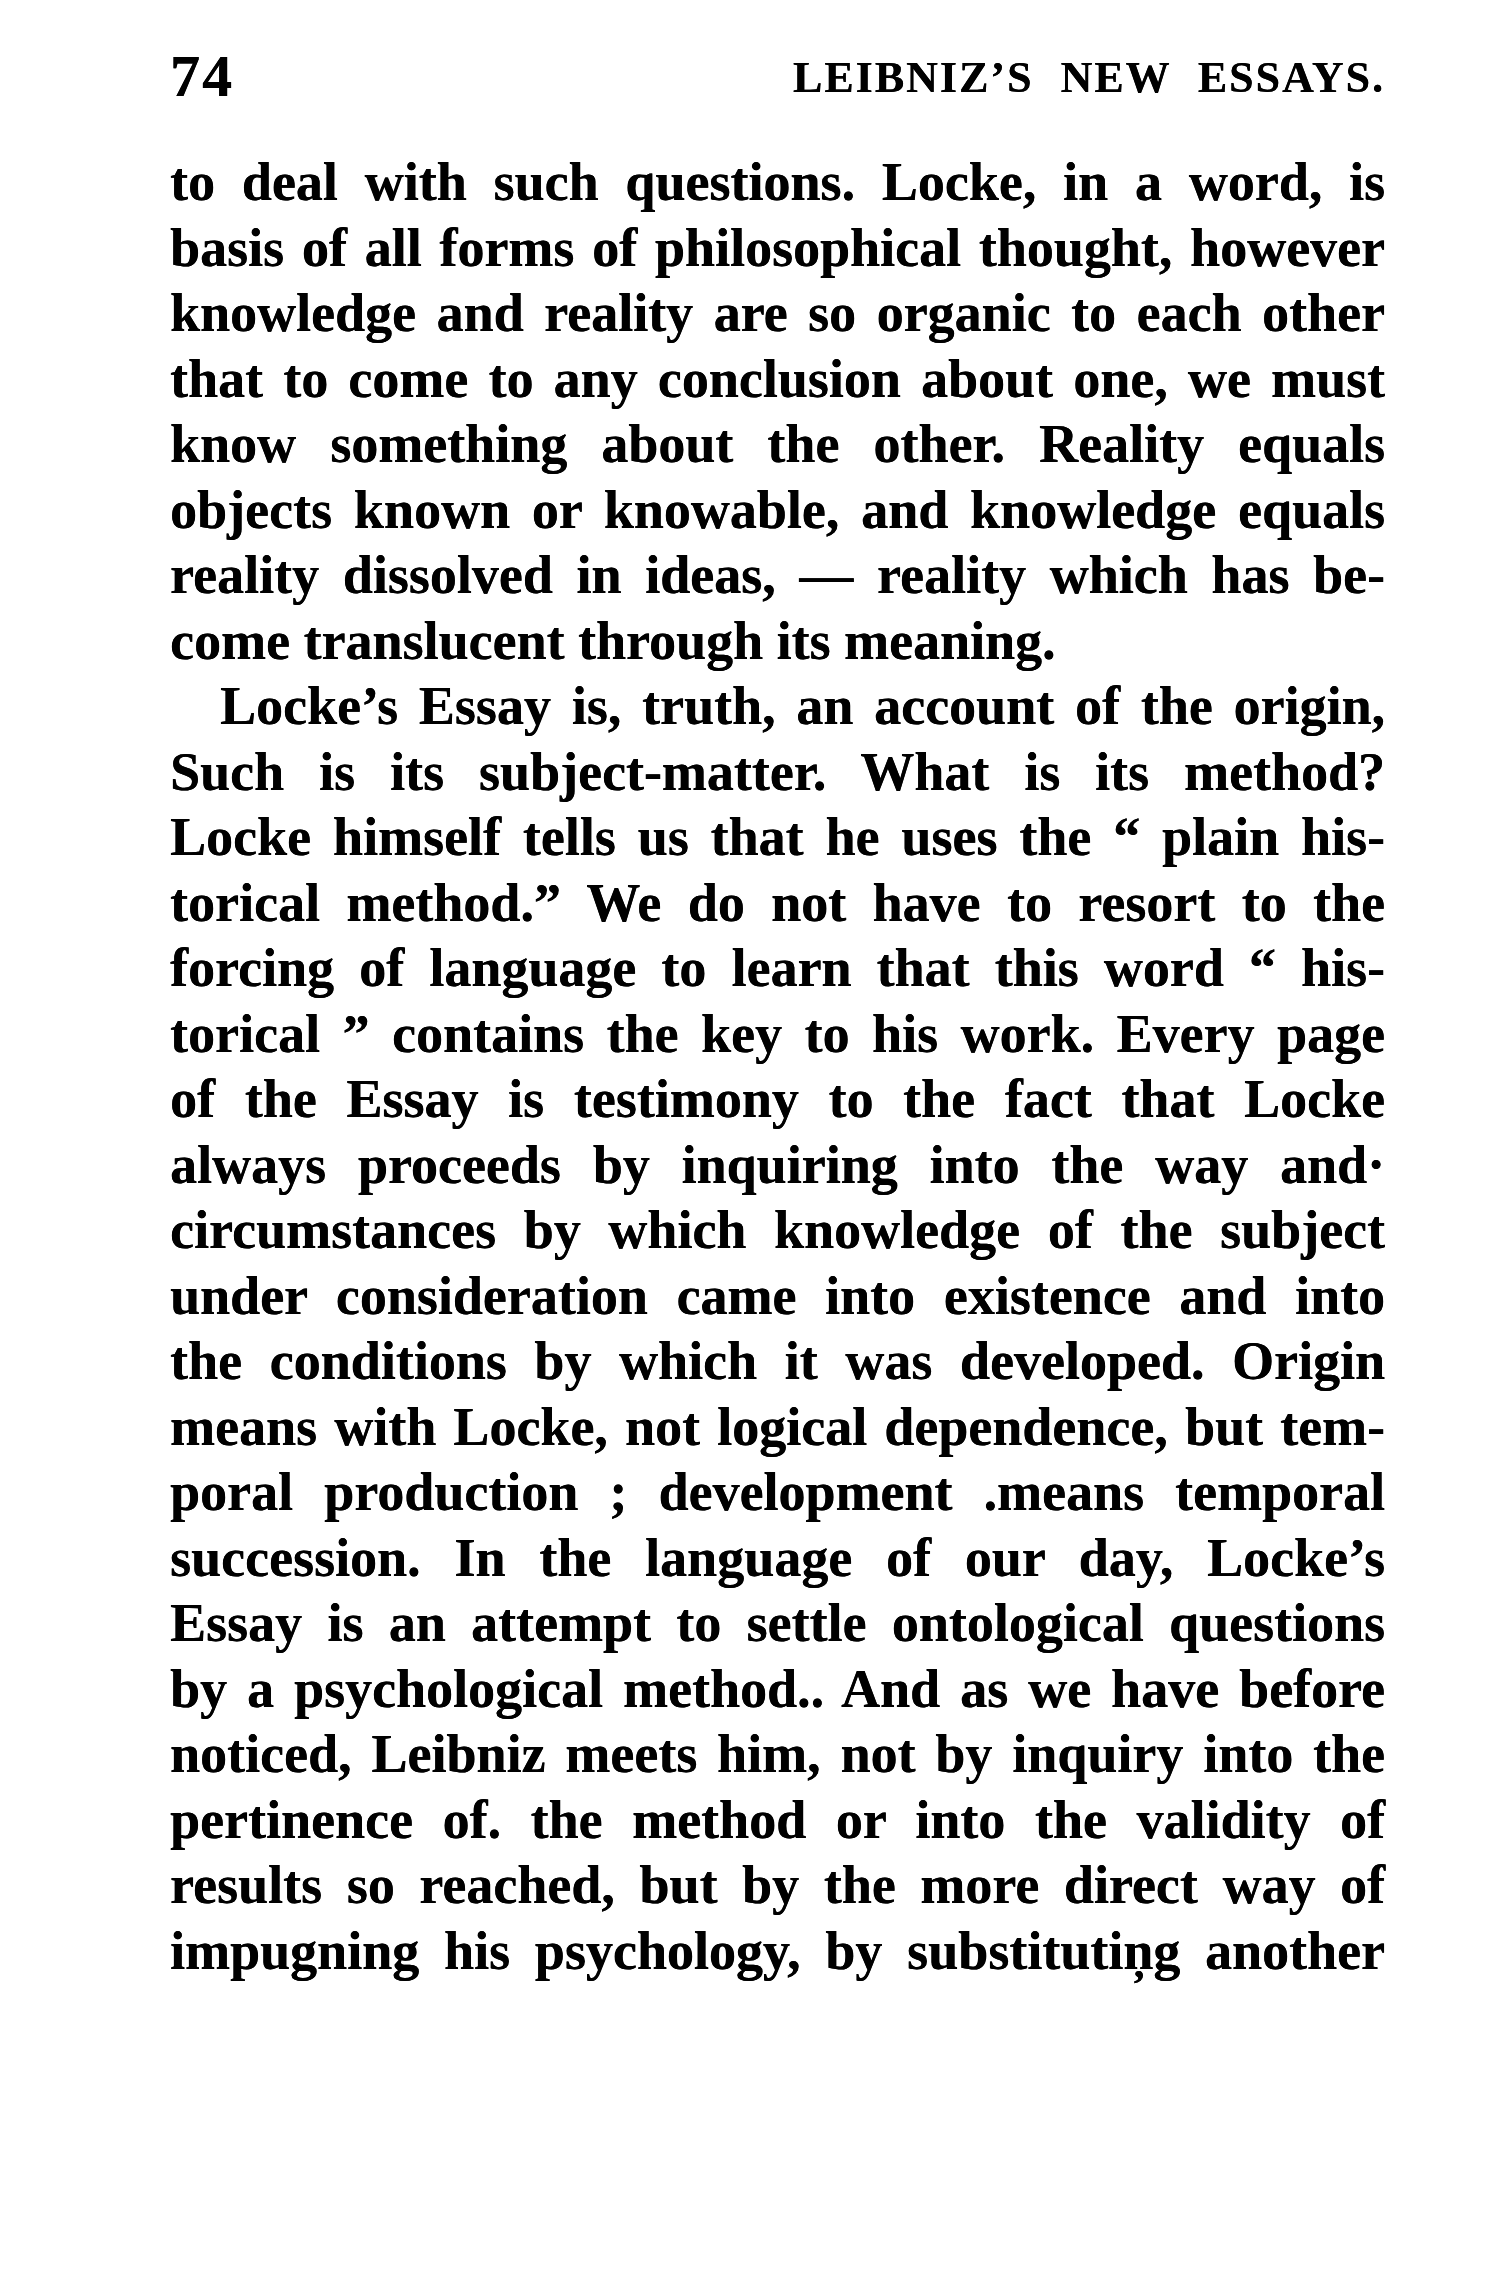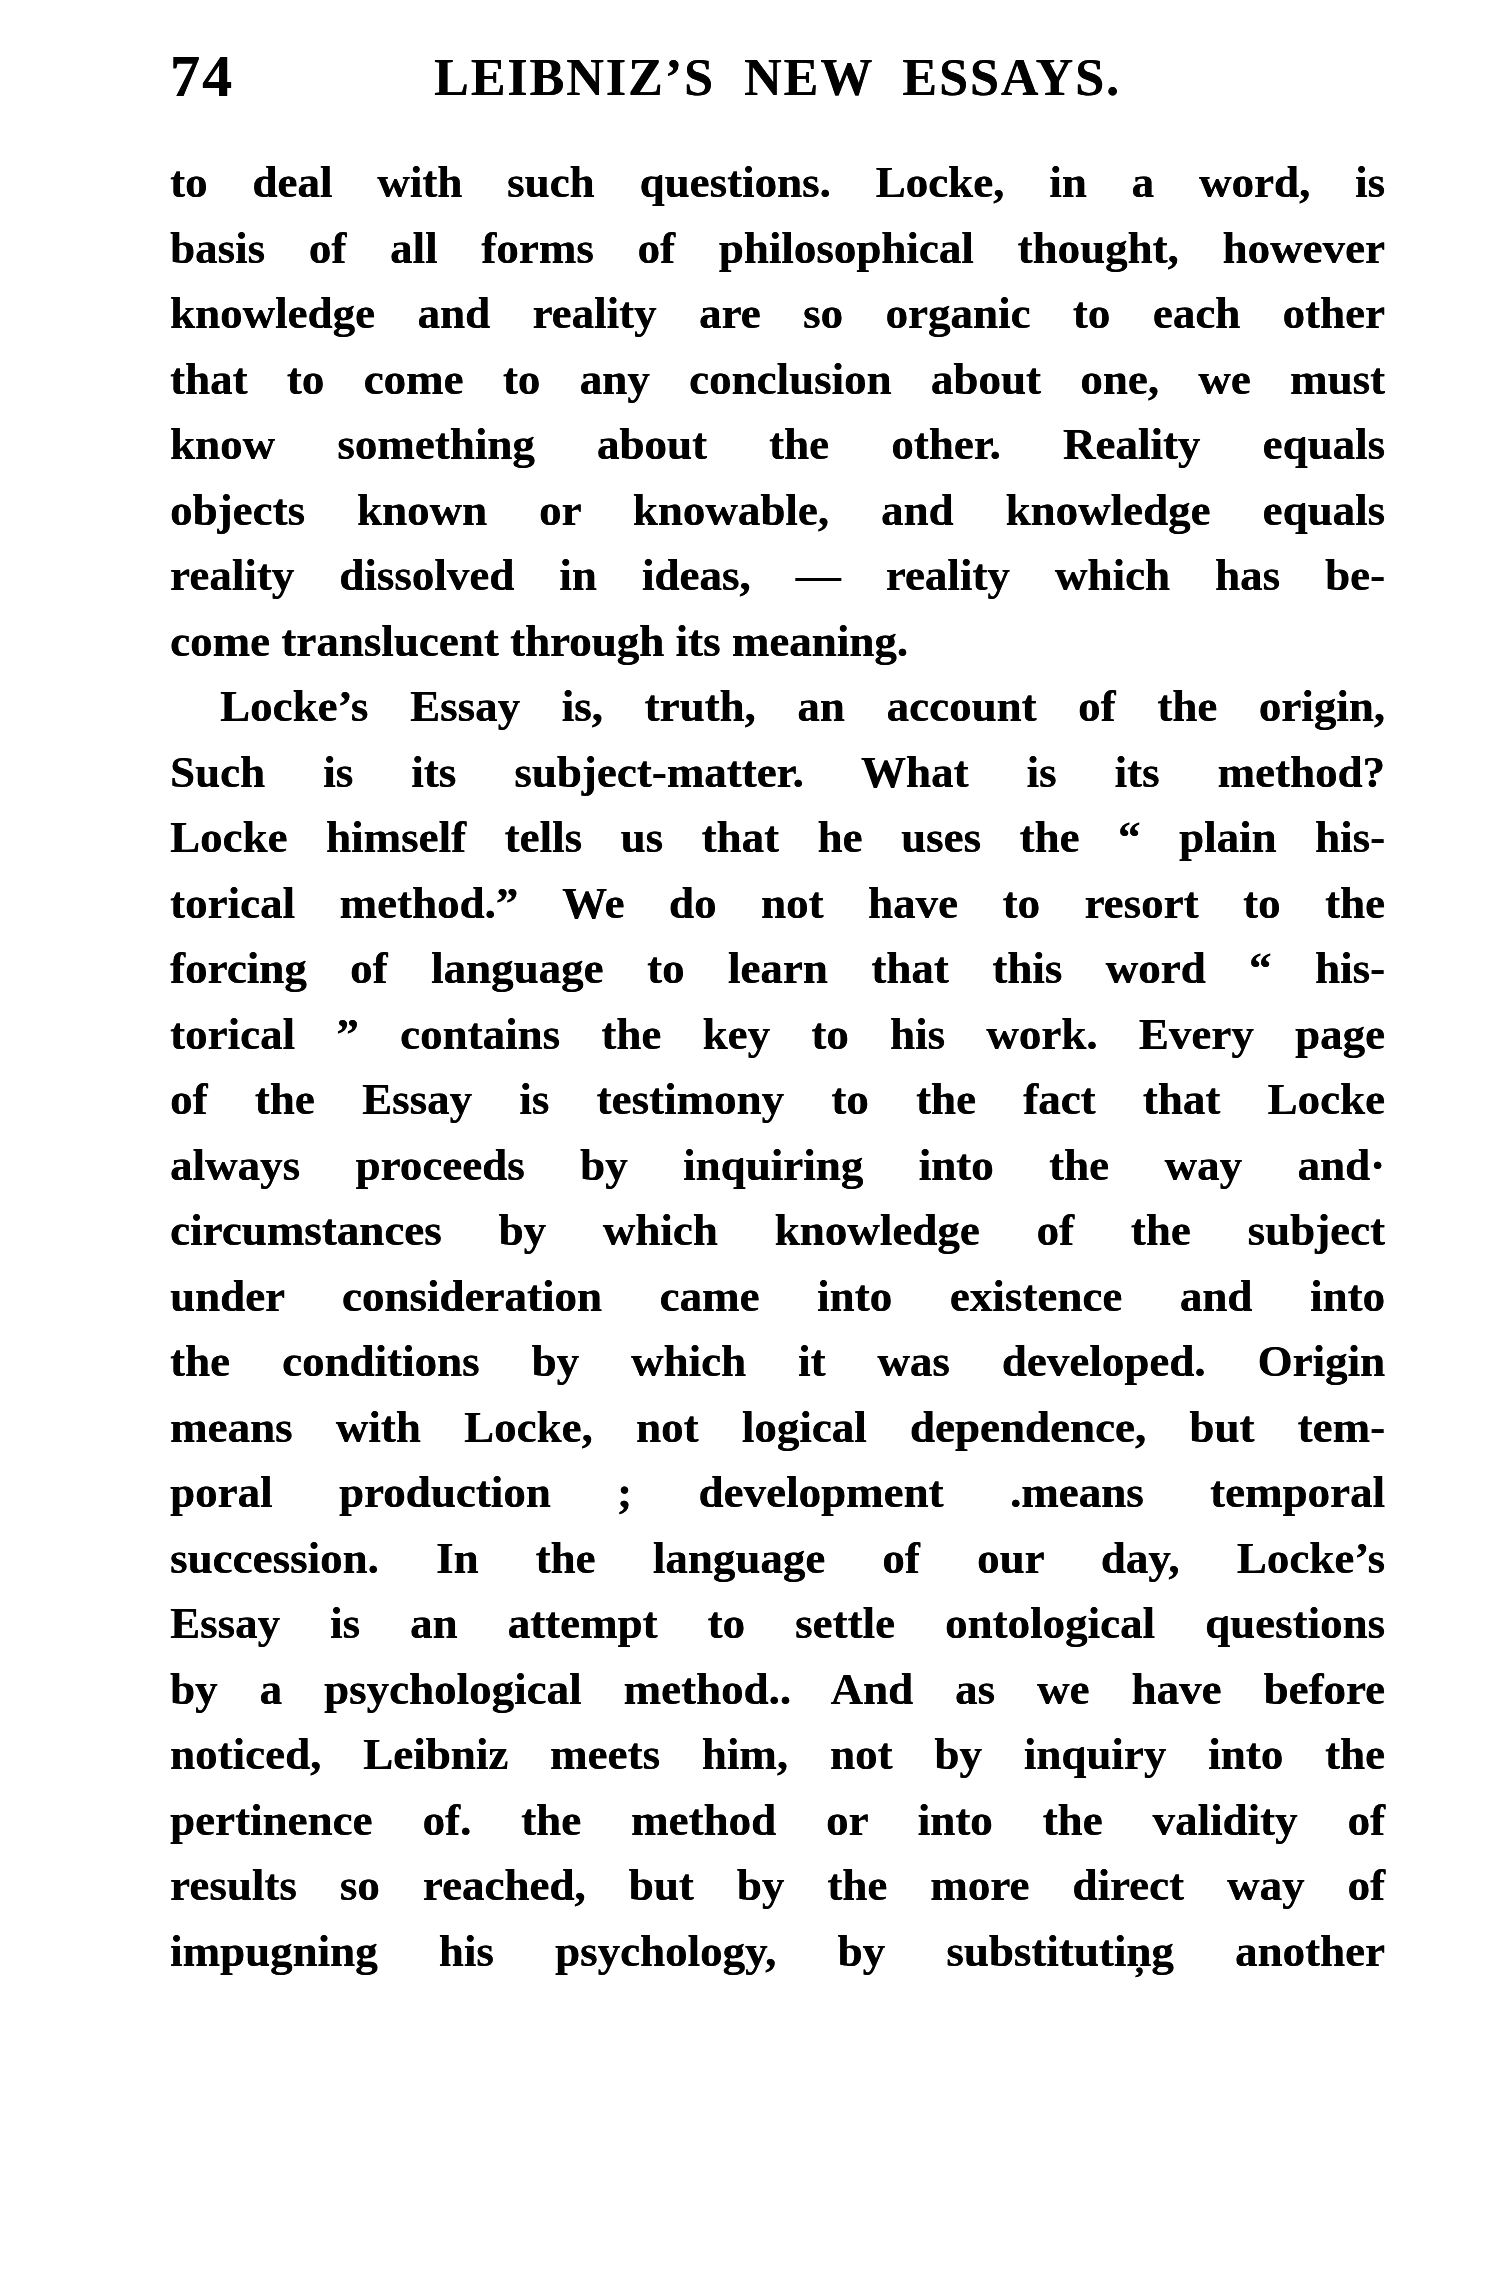--- a/index.html
+++ b/index.html
@@ -25,33 +25,33 @@
     top: 46px;
     font-size: 60px;
     line-height: 60px;
     letter-spacing: 2px;
   }
   .running-title {
     position: absolute;
     left: 150px;
     top: 54px;
     width: 1215px;
-    text-align: center;
-    font-size: 52px;
+    text-align: right;
+    font-size: 44px;
     line-height: 48px;
     letter-spacing: 2px;
     word-spacing: 14px;
     white-space: nowrap;
   }
   .body-text {
     position: absolute;
     left: 150px;
     top: 150px;
     width: 1215px;
-    font-size: 45px;
+    font-size: 54px;
     line-height: 65.5px;
   }
   .line {
     text-align: justify;
     text-align-last: justify;
     height: 65.5px;
     overflow: visible;
     white-space: nowrap;
   }
   .line.indent {

